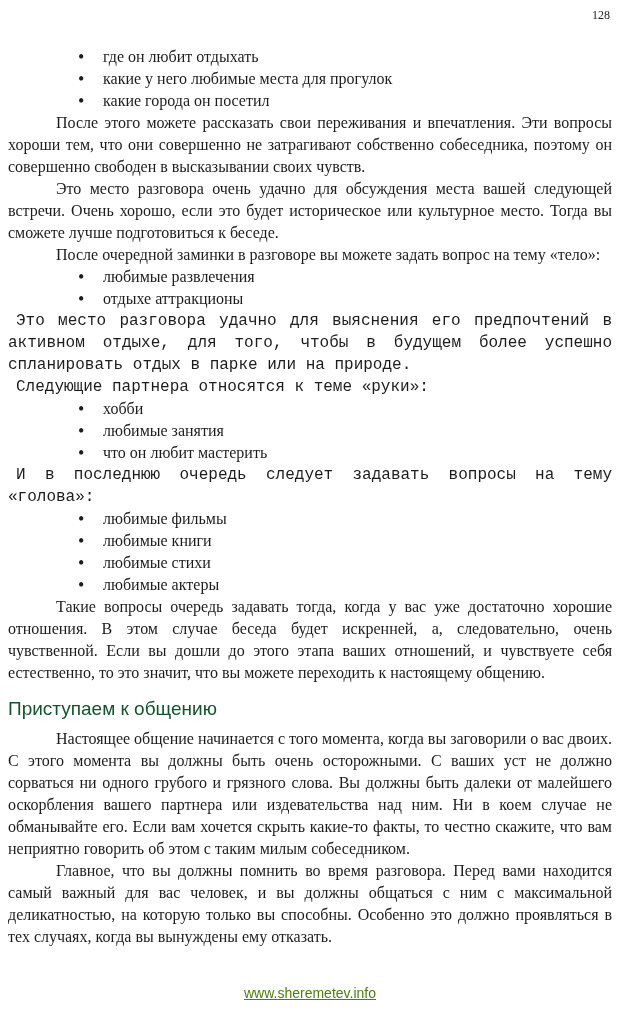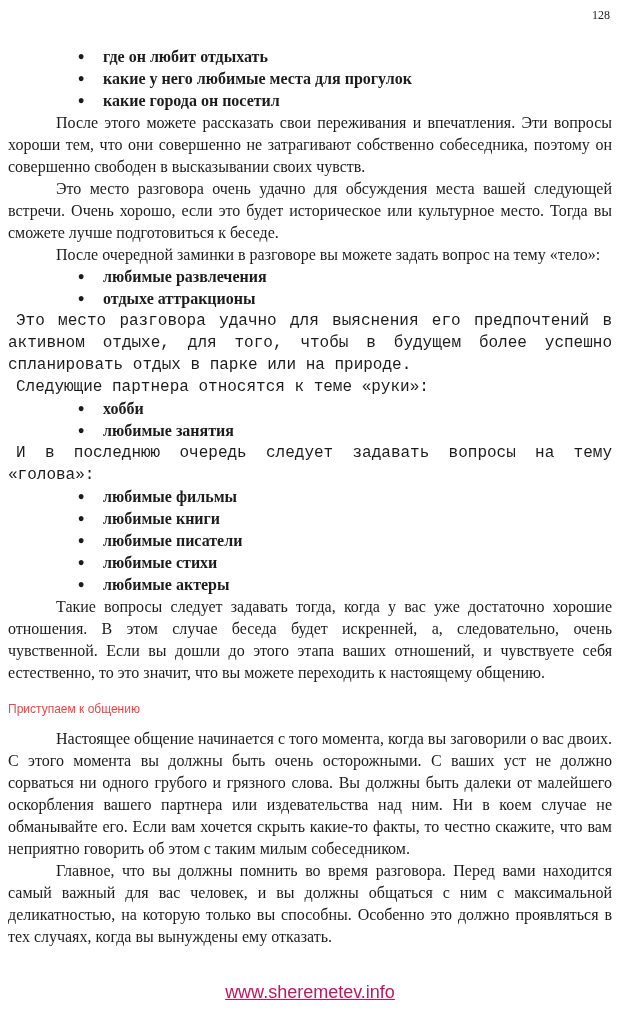--- a/index.html
+++ b/index.html
@@ -38,48 +38,47 @@
   }
   ul.bullets {
     list-style: none;
     margin: 0;
     padding: 0;
   }
   ul.bullets li {
     position: relative;
     padding-left: 95px;
     line-height: 22px;
-    font-weight: bold;
   }
   ul.bullets li::before {
     content: "\2022";
     position: absolute;
     left: 70px;
     top: 0;
     font-size: 18px;
   }
   h2.section-heading {
     font-family: "Liberation Sans", sans-serif;
-    font-size: 12px;
+    font-size: 19px;
     font-weight: 400;
-    color: #ef4444;
+    color: #14532d;
     margin: 14px 0 8px 0;
     line-height: 22px;
   }
   .footer {
     position: absolute;
     left: 0;
     bottom: 6px;
     width: 100%;
     text-align: center;
   }
   .footer a {
     font-family: "Liberation Sans", sans-serif;
-    font-size: 18px;
-    color: #be185d;
+    font-size: 14px;
+    color: #4d7c0f;
     text-decoration: underline;
   }
 </style>
 </head>
 <body>
 
 <div class="page">
 
   <div class="page-number">128</div>
 
@@ -100,33 +99,33 @@
     <li>отдыхе аттракционы</li>
   </ul>
 
   <p class="para flush">Это место разговора удачно для выяснения его предпочтений в активном отдыхе, для того, чтобы в будущем более успешно спланировать отдых в парке или на природе.</p>
 
   <p class="para flush">Следующие партнера относятся к теме «руки»:</p>
 
   <ul class="bullets">
     <li>хобби</li>
     <li>любимые занятия</li>
+    <li>что он любит мастерить</li>
   </ul>
 
   <p class="para flush">И в последнюю очередь следует задавать вопросы на тему «голова»:</p>
 
   <ul class="bullets">
     <li>любимые фильмы</li>
     <li>любимые книги</li>
-    <li>любимые писатели</li>
     <li>любимые стихи</li>
     <li>любимые актеры</li>
   </ul>
 
-  <p class="para">Такие вопросы следует задавать тогда, когда у вас уже достаточно хорошие отношения. В этом случае беседа будет искренней, а, следовательно, очень чувственной. Если вы дошли до этого этапа ваших отношений, и чувствуете себя естественно, то это значит, что вы можете переходить к настоящему общению.</p>
+  <p class="para">Такие вопросы очередь задавать тогда, когда у вас уже достаточно хорошие отношения. В этом случае беседа будет искренней, а, следовательно, очень чувственной. Если вы дошли до этого этапа ваших отношений, и чувствуете себя естественно, то это значит, что вы можете переходить к настоящему общению.</p>
 
   <h2 class="section-heading">Приступаем к общению</h2>
 
   <p class="para">Настоящее общение начинается с того момента, когда вы заговорили о вас двоих. С этого момента вы должны быть очень осторожными. С ваших уст не должно сорваться ни одного грубого и грязного слова. Вы должны быть далеки от малейшего оскорбления вашего партнера или издевательства над ним. Ни в коем случае не обманывайте его. Если вам хочется скрыть какие-то факты, то честно скажите, что вам неприятно говорить об этом с таким милым собеседником.</p>
 
   <p class="para">Главное, что вы должны помнить во время разговора. Перед вами находится самый важный для вас человек, и вы должны общаться с ним с максимальной деликатностью, на которую только вы способны.  Особенно это должно проявляться в тех случаях, когда вы вынуждены ему отказать.</p>
 
   <div class="footer">
     <a href="#">www.sheremetev.info</a>
   </div>

